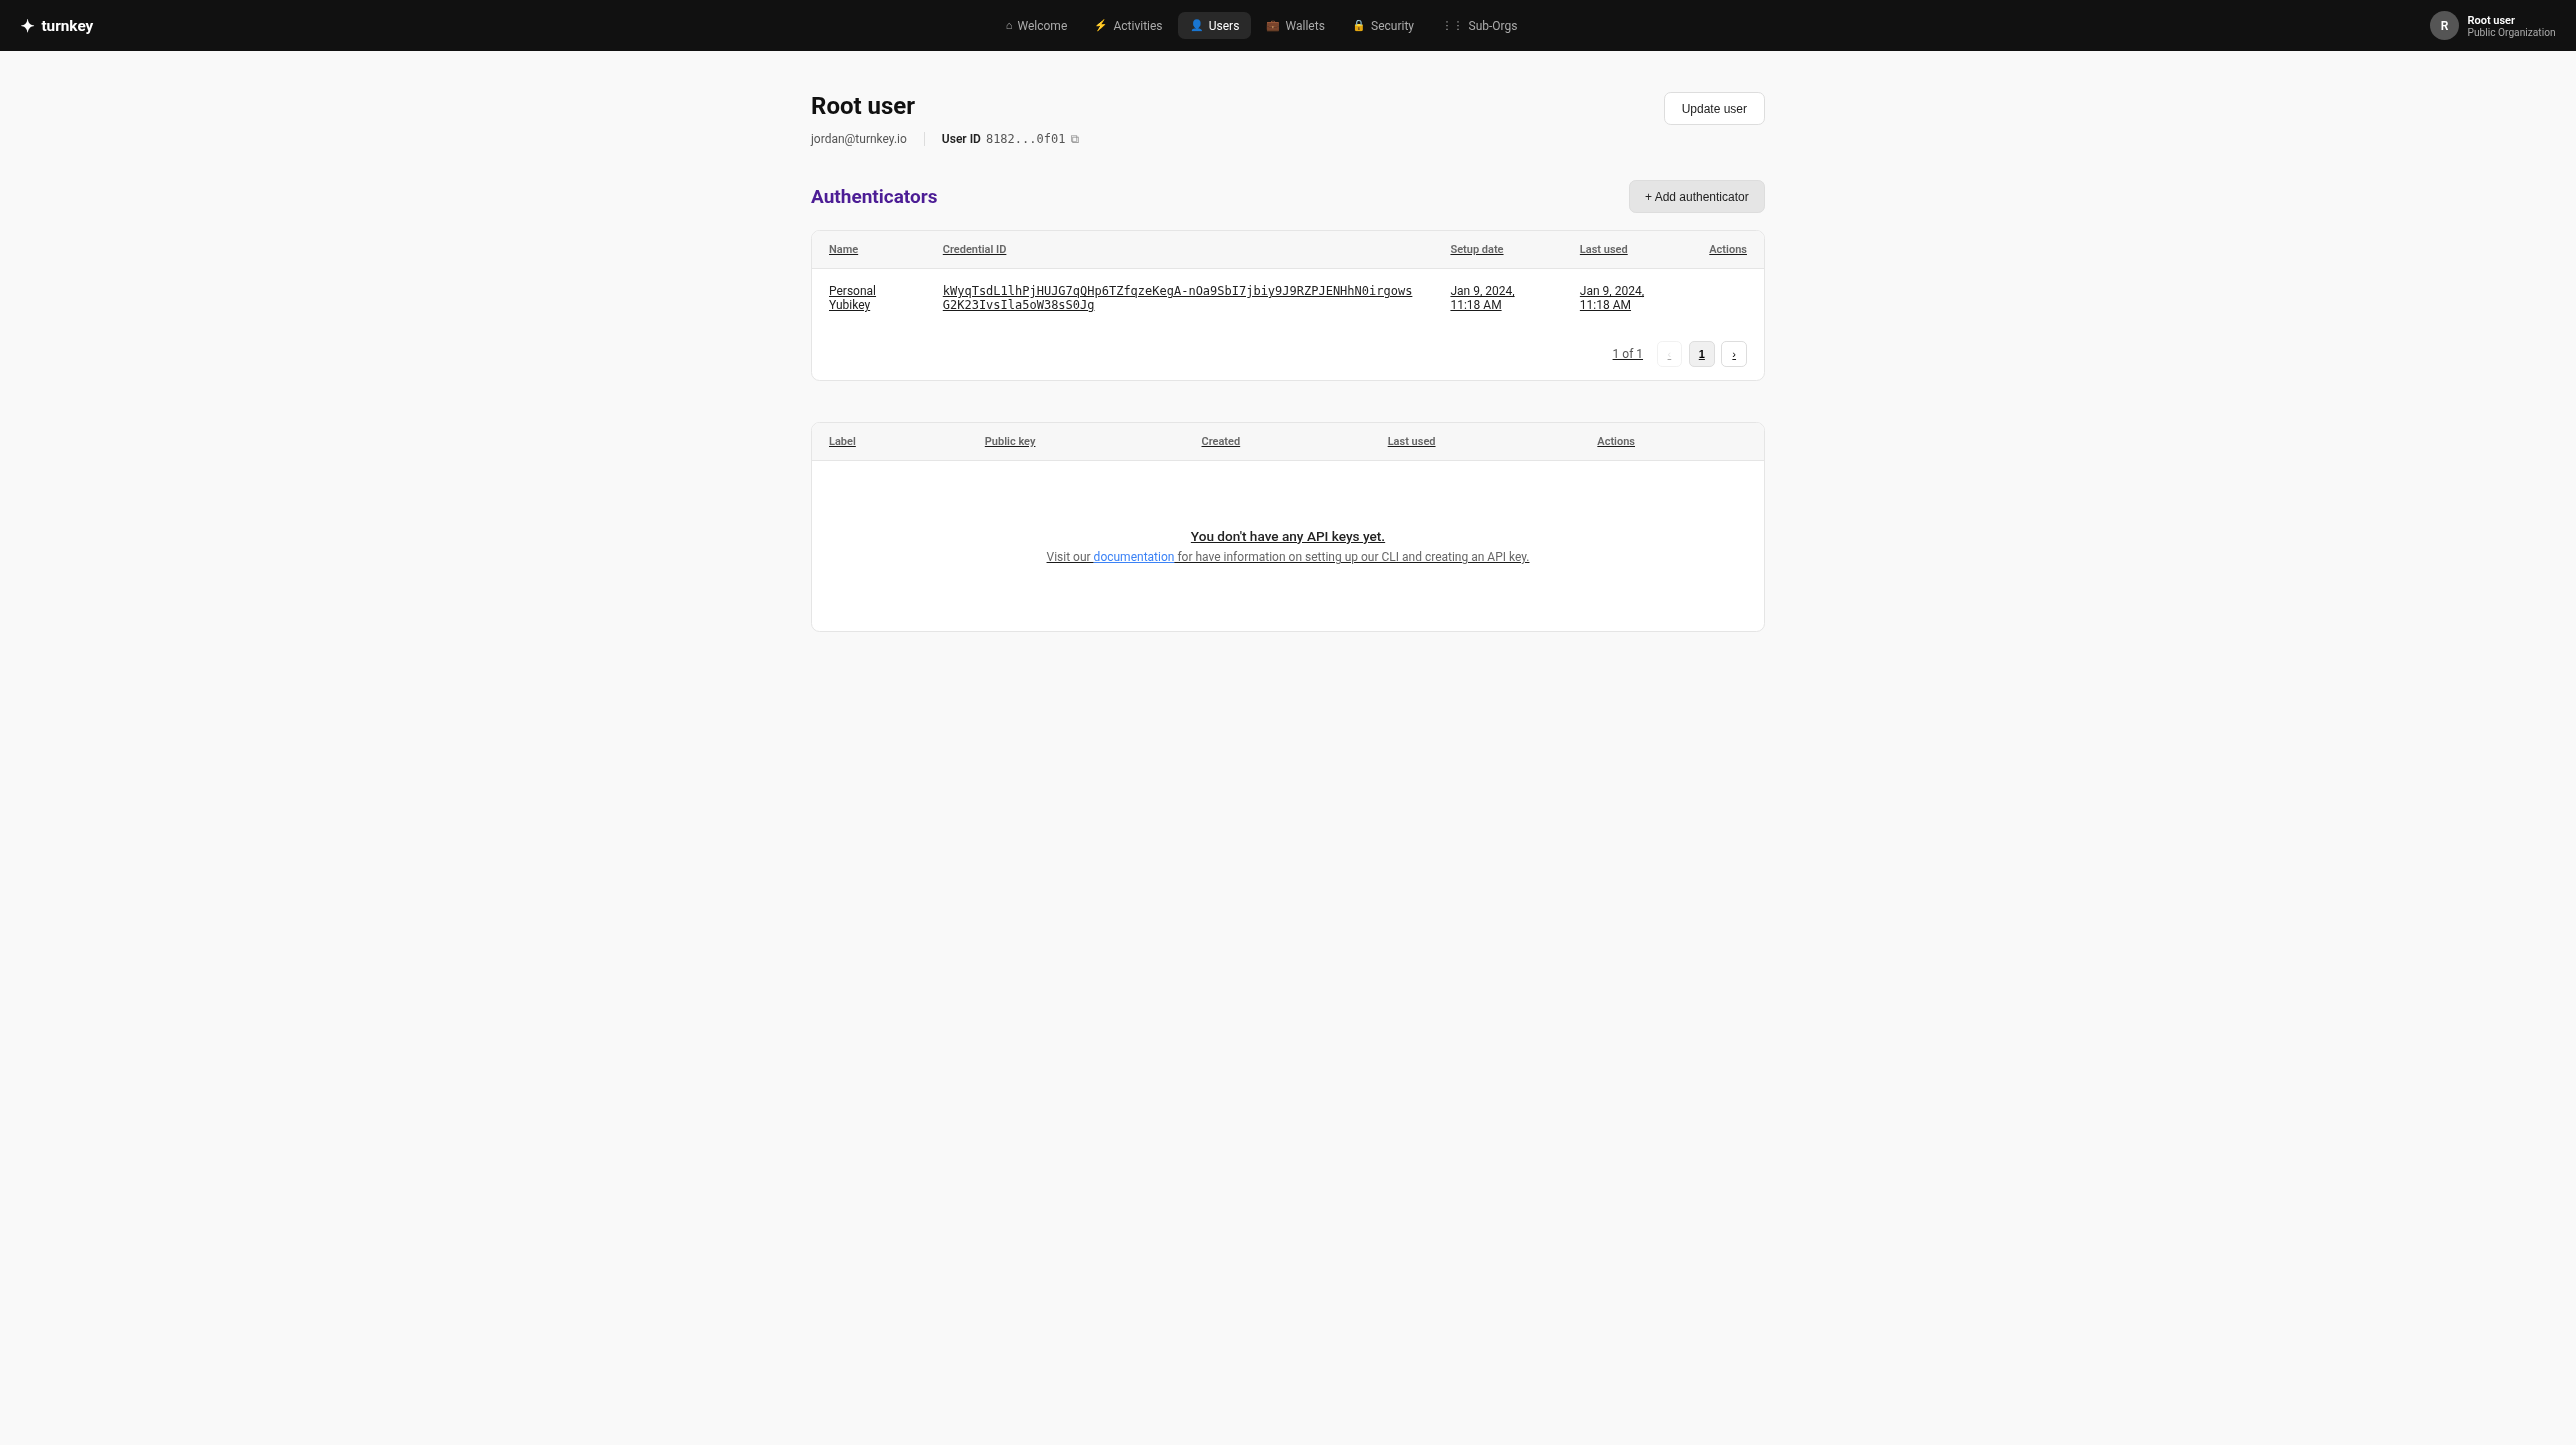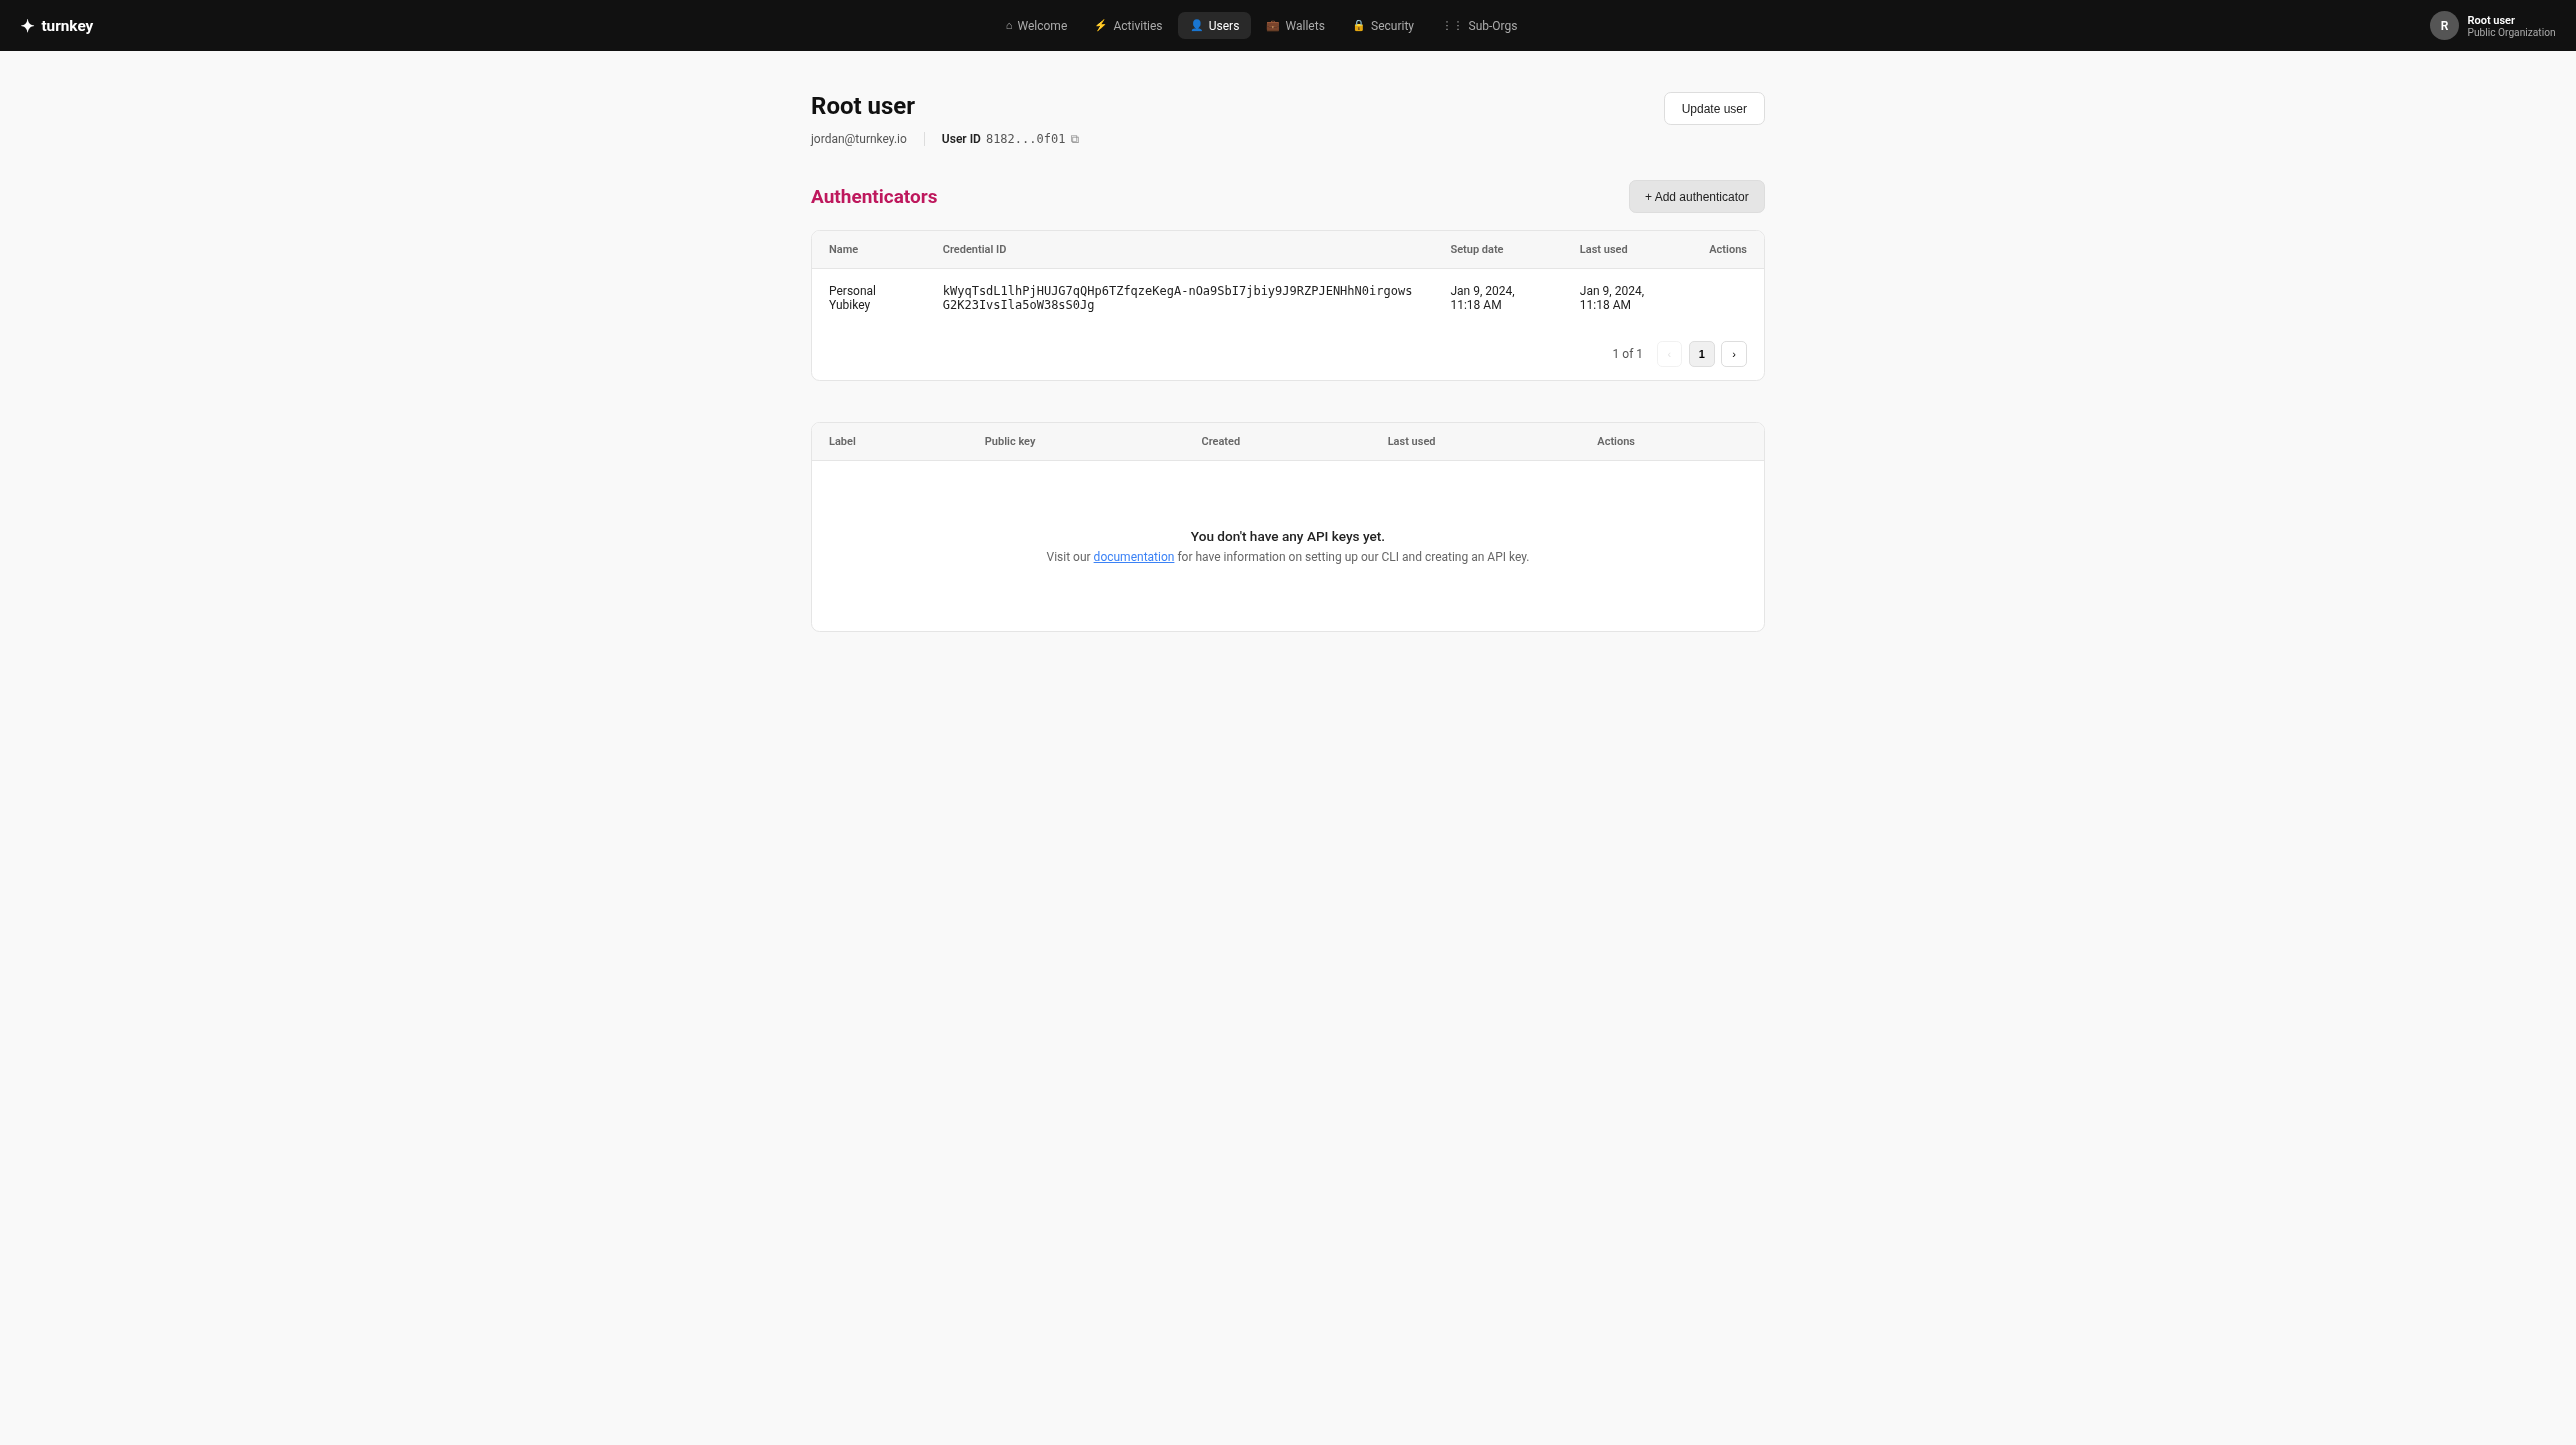--- a/index.html
+++ b/index.html
@@ -125,21 +125,21 @@
     .section { margin-bottom: 41px; }
     .section-header {
       display: flex;
       align-items: center;
       justify-content: space-between;
       margin-bottom: 17px;
     }
     .section-title {
       font-size: 19px;
       font-weight: 700;
-      color: #be185d;
+      color: #4c1d95;
     }
     .add-btn {
       border: 0.9px solid #ddd;
       background: #e5e5e5;
       border-radius: 6.8px;
       padding: 8.5px 15.3px;
       font-size: 12px;
       font-weight: 500;
       cursor: pointer;
       color: #222;
@@ -155,20 +155,21 @@
       color: #222;
       box-shadow: 0 0 0 0.9px #e05252;
     }
 
     
     .table-container {
       border: 0.9px solid #e5e5e5;
       border-radius: 8.5px;
       background: #fff;
       overflow: hidden;
+      text-decoration: underline;
     }
     .table {
       width: 100%;
       border-collapse: collapse;
     }
     .table thead tr {
       background: #f7f7f7;
       border-bottom: 0.9px solid #e5e5e5;
     }
     .table th {

